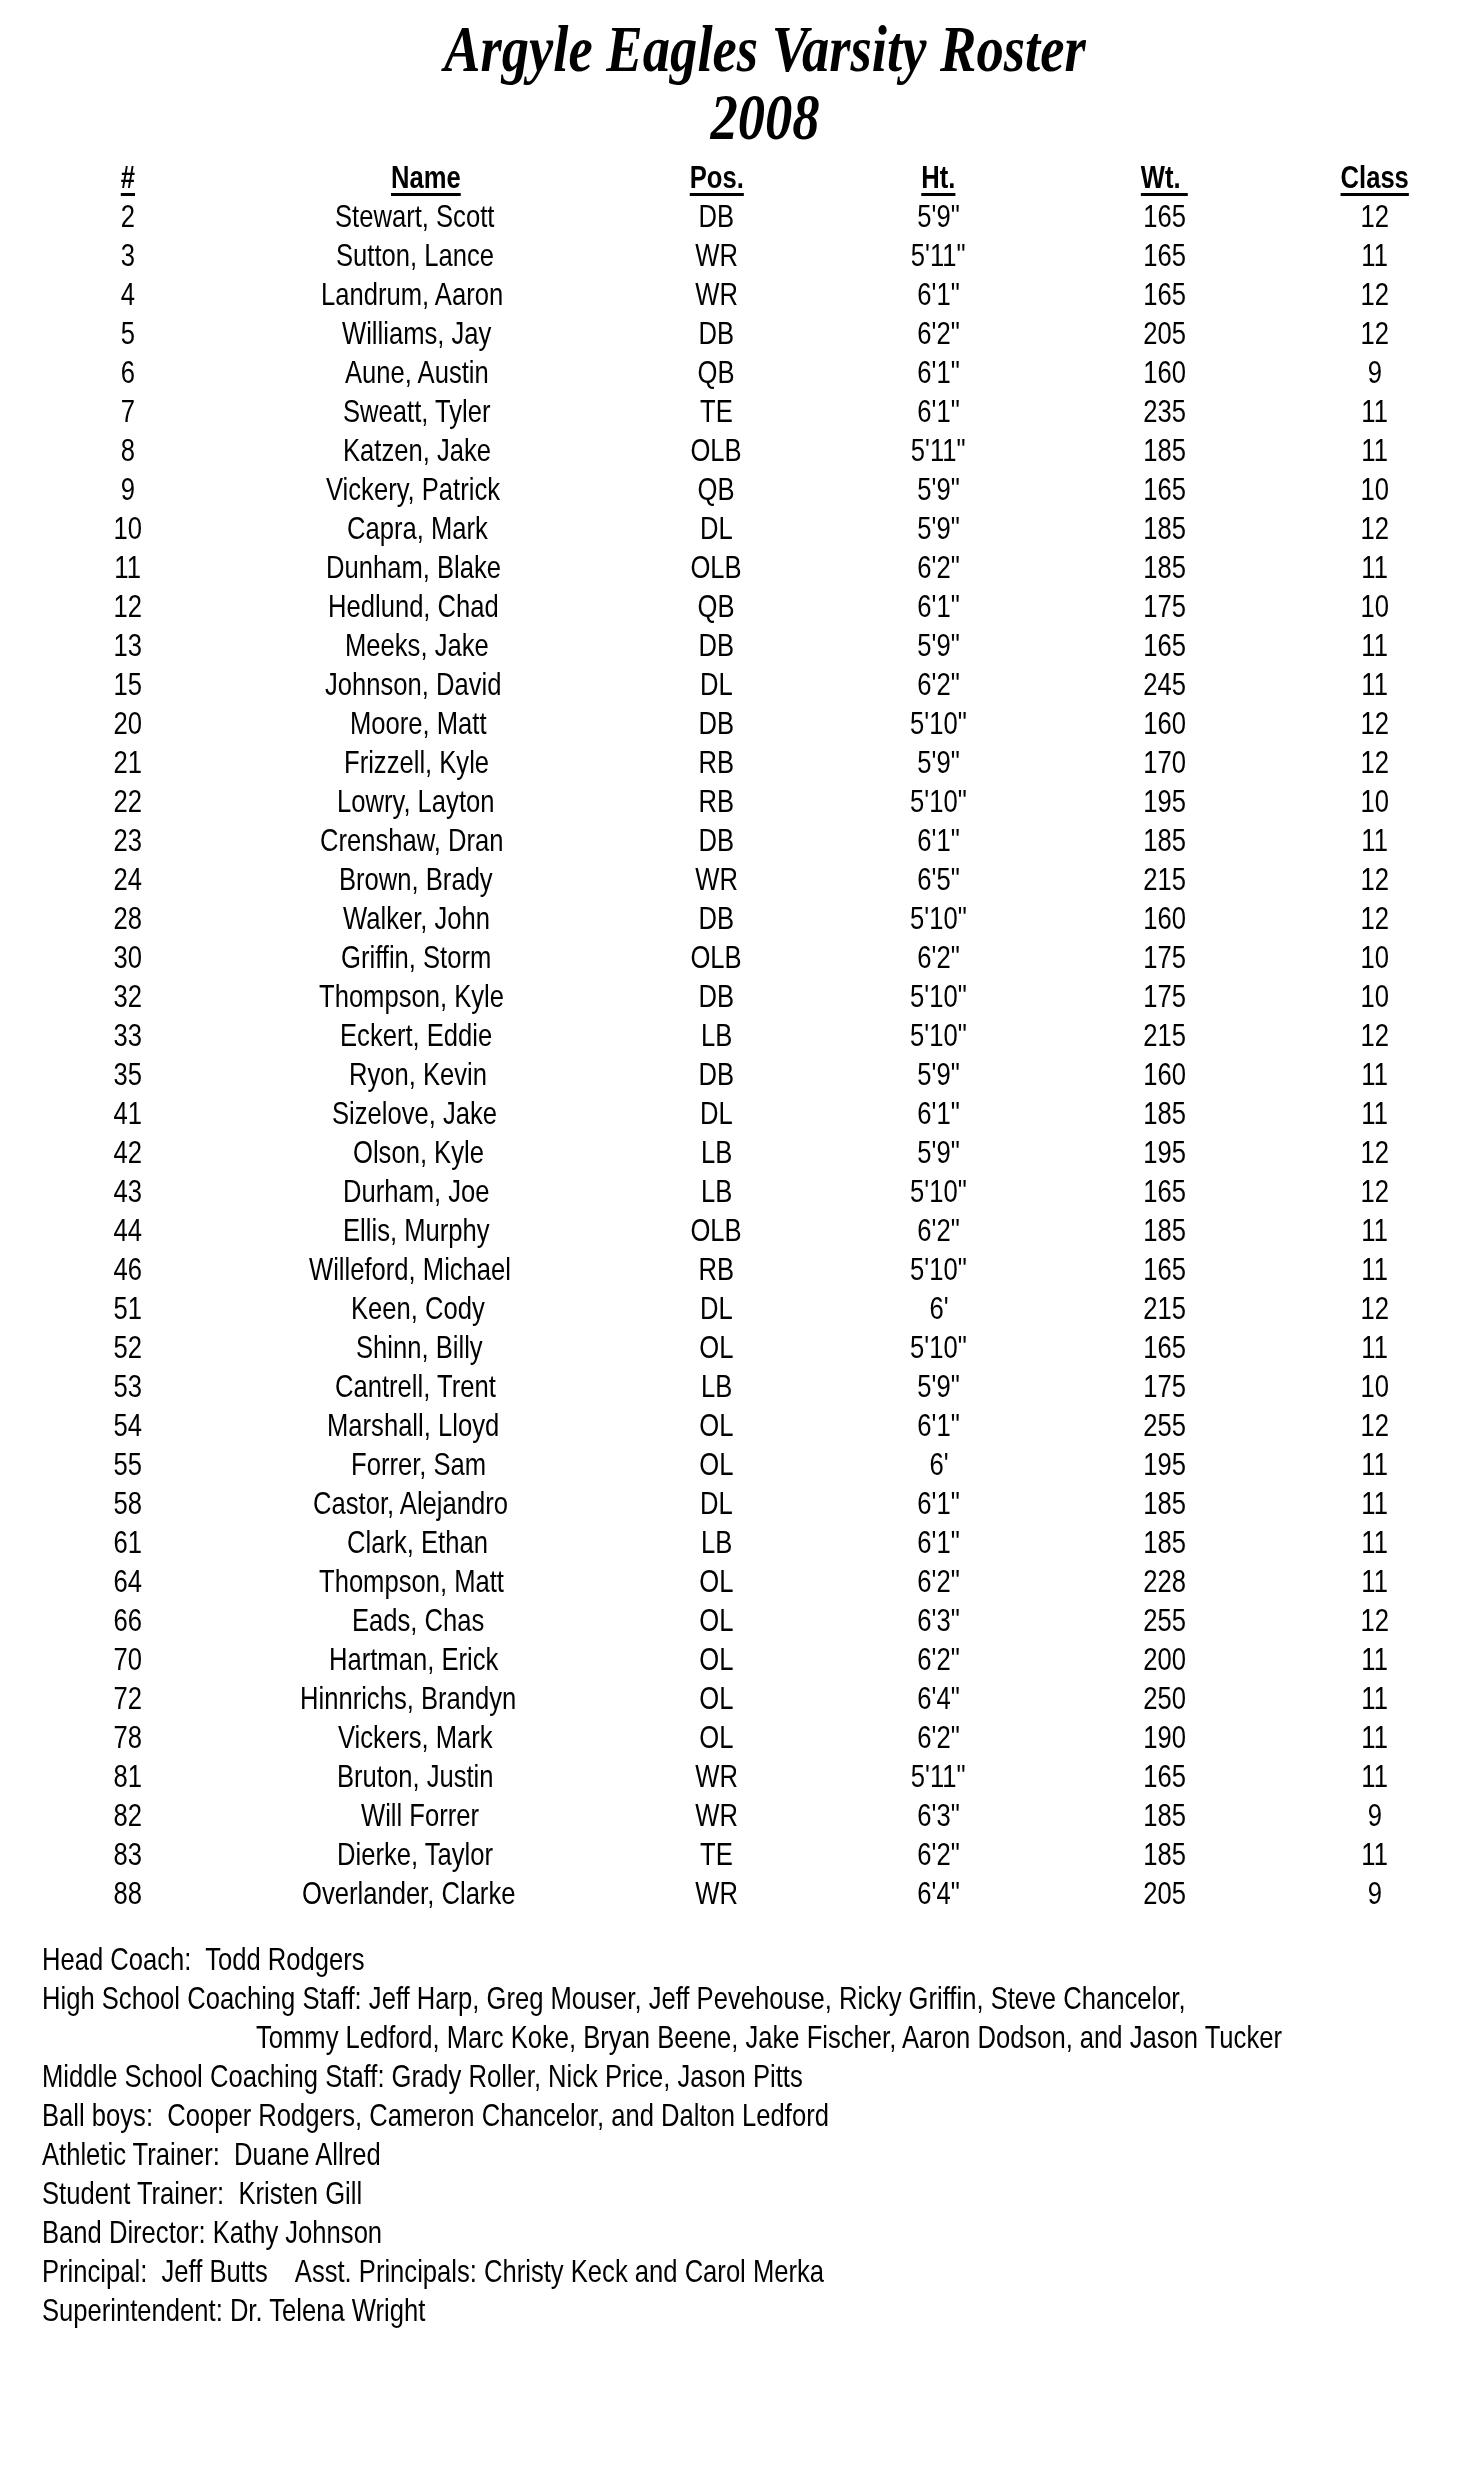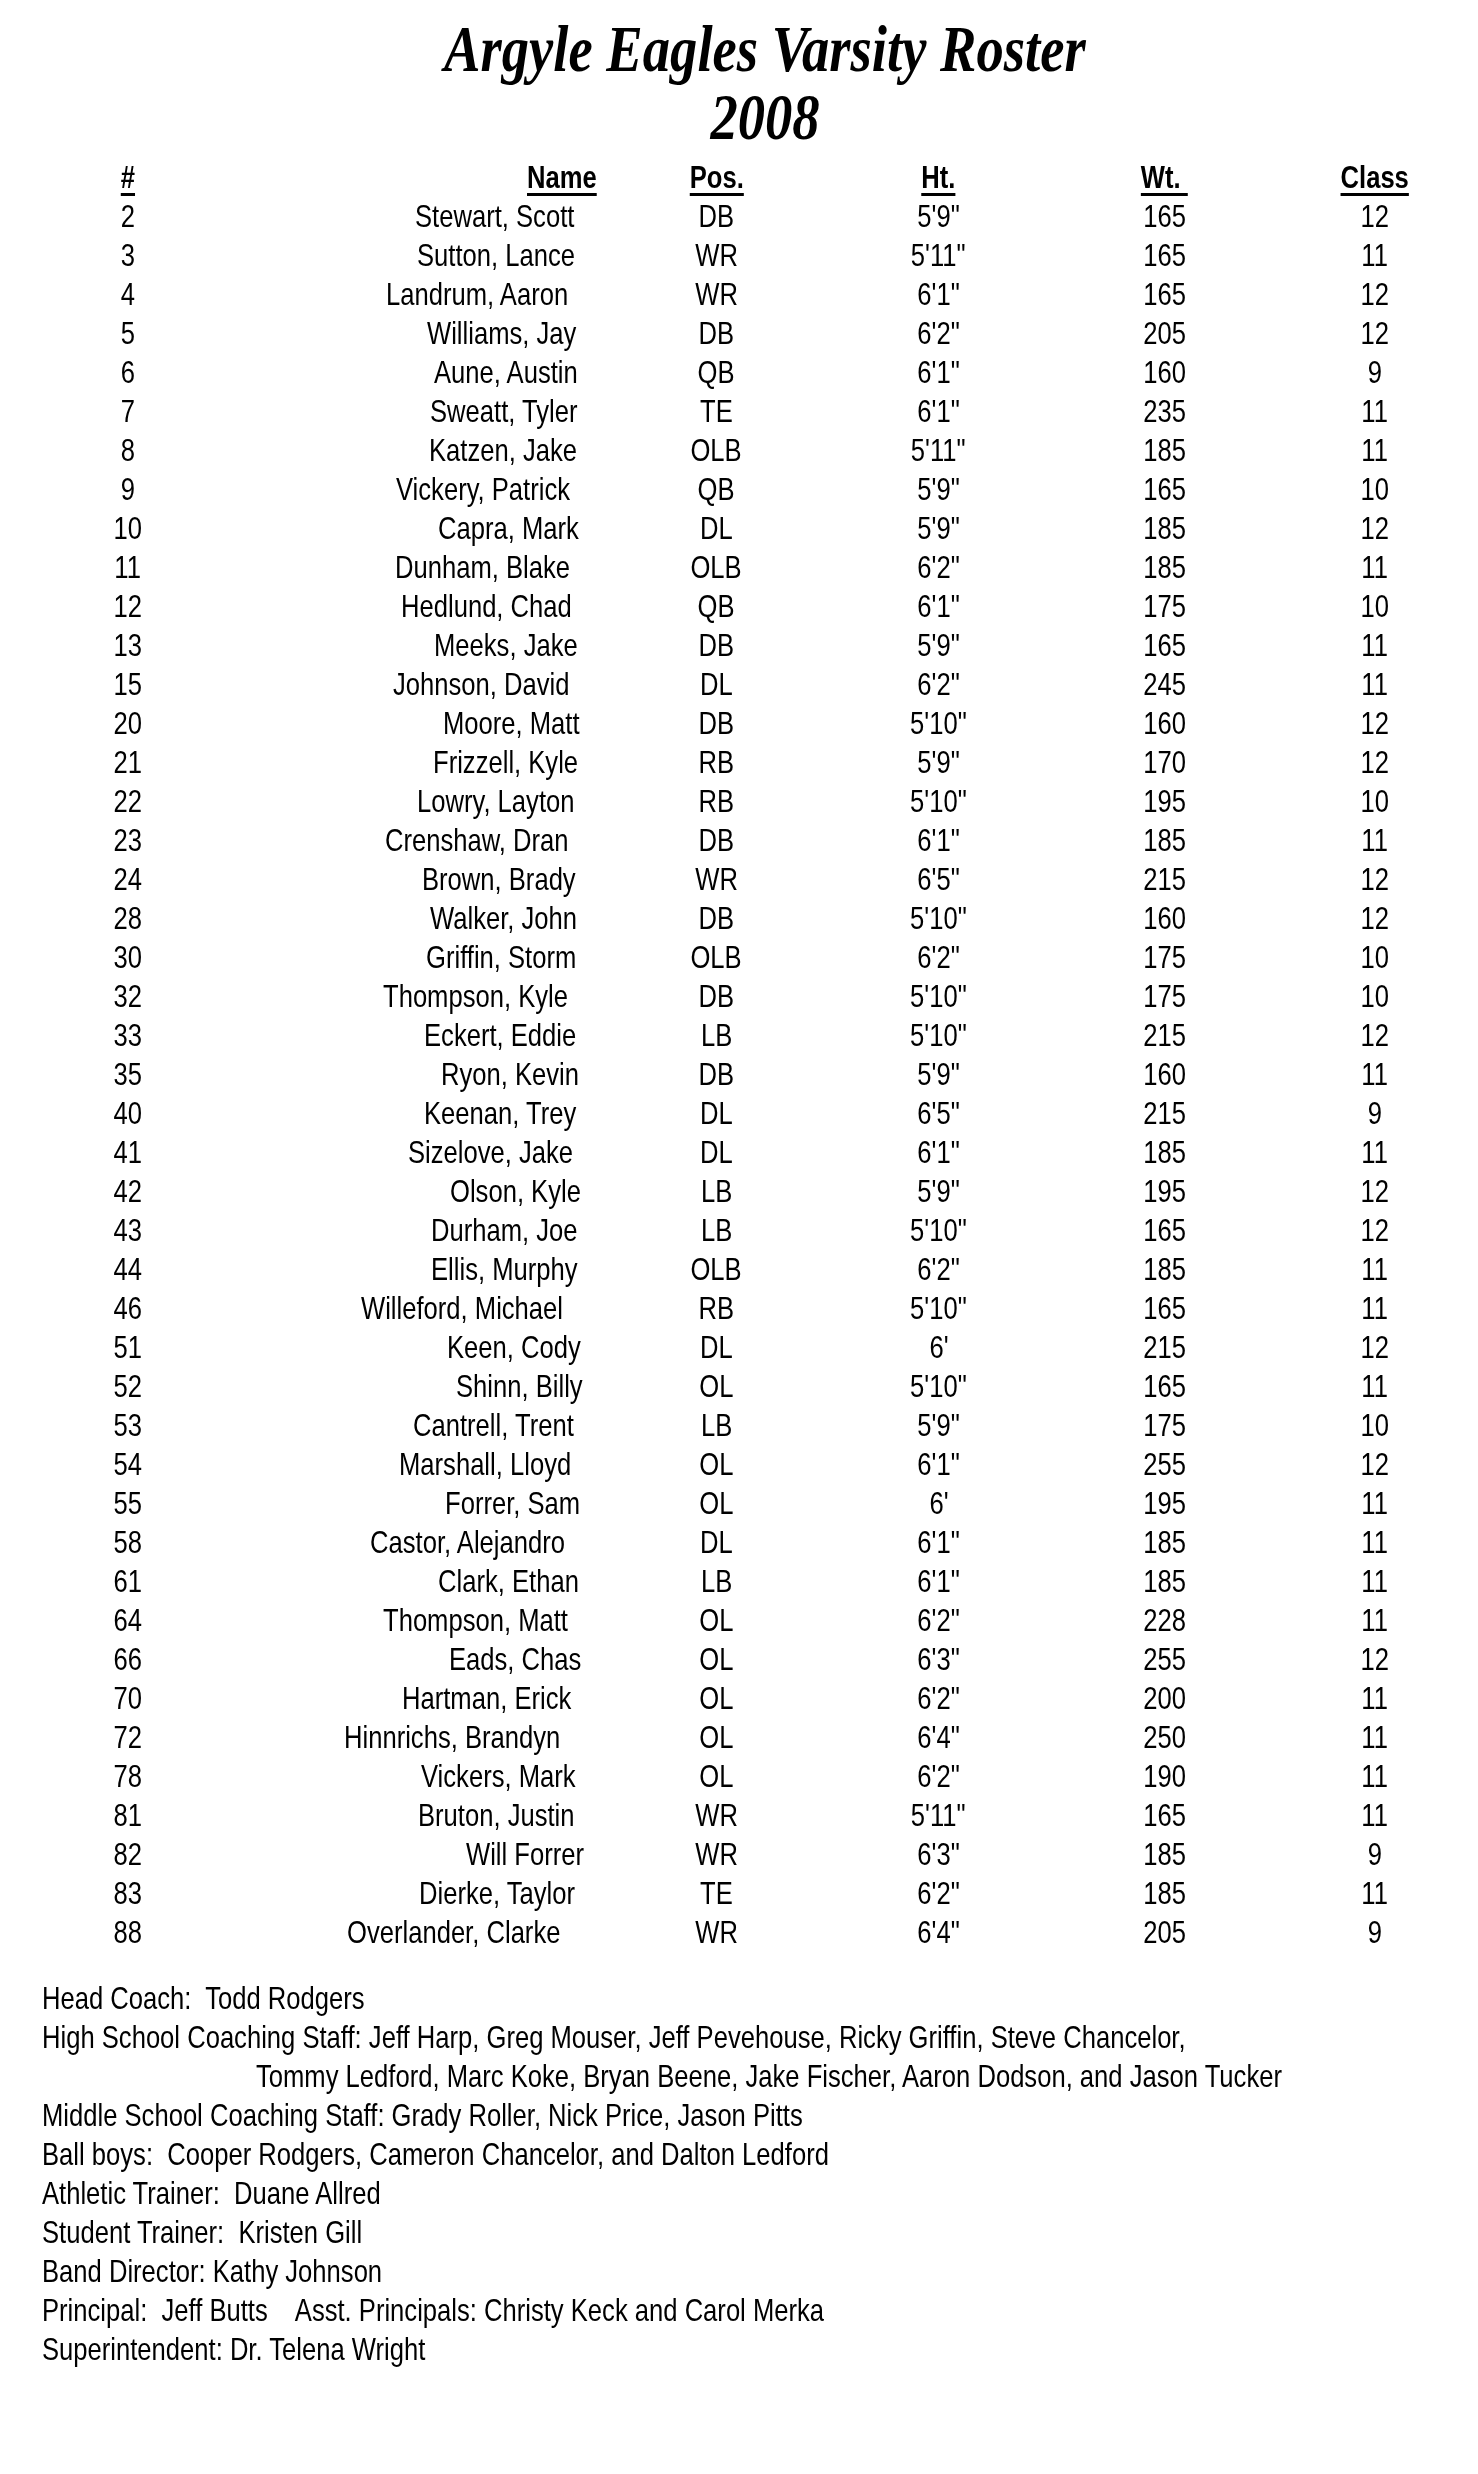--- a/index.html
+++ b/index.html
@@ -48,21 +48,21 @@
     white-space: nowrap;
   }
   .roster th { font-weight: bold; }
   .roster th .hx {
     text-decoration: underline;
     text-decoration-thickness: 2.6px;
     text-underline-offset: 5.1px;
     white-space: pre;            
   }
   .c0 { text-align: center; font-weight: bold; }
-  .c1 { text-align: right; }
+  .c1 { text-align: center; }
   .c2, .c3, .c4, .c5 { text-align: center; }
   .c5 { padding-left: 32px; }
   
   .cx { display: inline-block; transform: scaleX(0.8); }
   .cx-c { transform-origin: 50% 50%; }
   .cx-l { transform-origin: 0 50%; }
   
   .staff-block {
     margin-top: 26.5px;
     padding-left: 42px;
@@ -281,28 +281,20 @@
         </tr>
         <tr>
           <td class="c0"><span class="cx cx-c">35</span></td>
           <td class="c1"><span class="cx cx-l">Ryon, Kevin</span></td>
           <td class="c2"><span class="cx cx-c">DB</span></td>
           <td class="c3"><span class="cx cx-c">5'9"</span></td>
           <td class="c4"><span class="cx cx-c">160</span></td>
           <td class="c5"><span class="cx cx-c">11</span></td>
         </tr>
         <tr>
-          <td class="c0"><span class="cx cx-c">40</span></td>
-          <td class="c1"><span class="cx cx-l">Keenan, Trey</span></td>
-          <td class="c2"><span class="cx cx-c">DL</span></td>
-          <td class="c3"><span class="cx cx-c">6'5"</span></td>
-          <td class="c4"><span class="cx cx-c">215</span></td>
-          <td class="c5"><span class="cx cx-c">9</span></td>
-        </tr>
-        <tr>
           <td class="c0"><span class="cx cx-c">41</span></td>
           <td class="c1"><span class="cx cx-l">Sizelove, Jake</span></td>
           <td class="c2"><span class="cx cx-c">DL</span></td>
           <td class="c3"><span class="cx cx-c">6'1"</span></td>
           <td class="c4"><span class="cx cx-c">185</span></td>
           <td class="c5"><span class="cx cx-c">11</span></td>
         </tr>
         <tr>
           <td class="c0"><span class="cx cx-c">42</span></td>
           <td class="c1"><span class="cx cx-l">Olson, Kyle</span></td>

